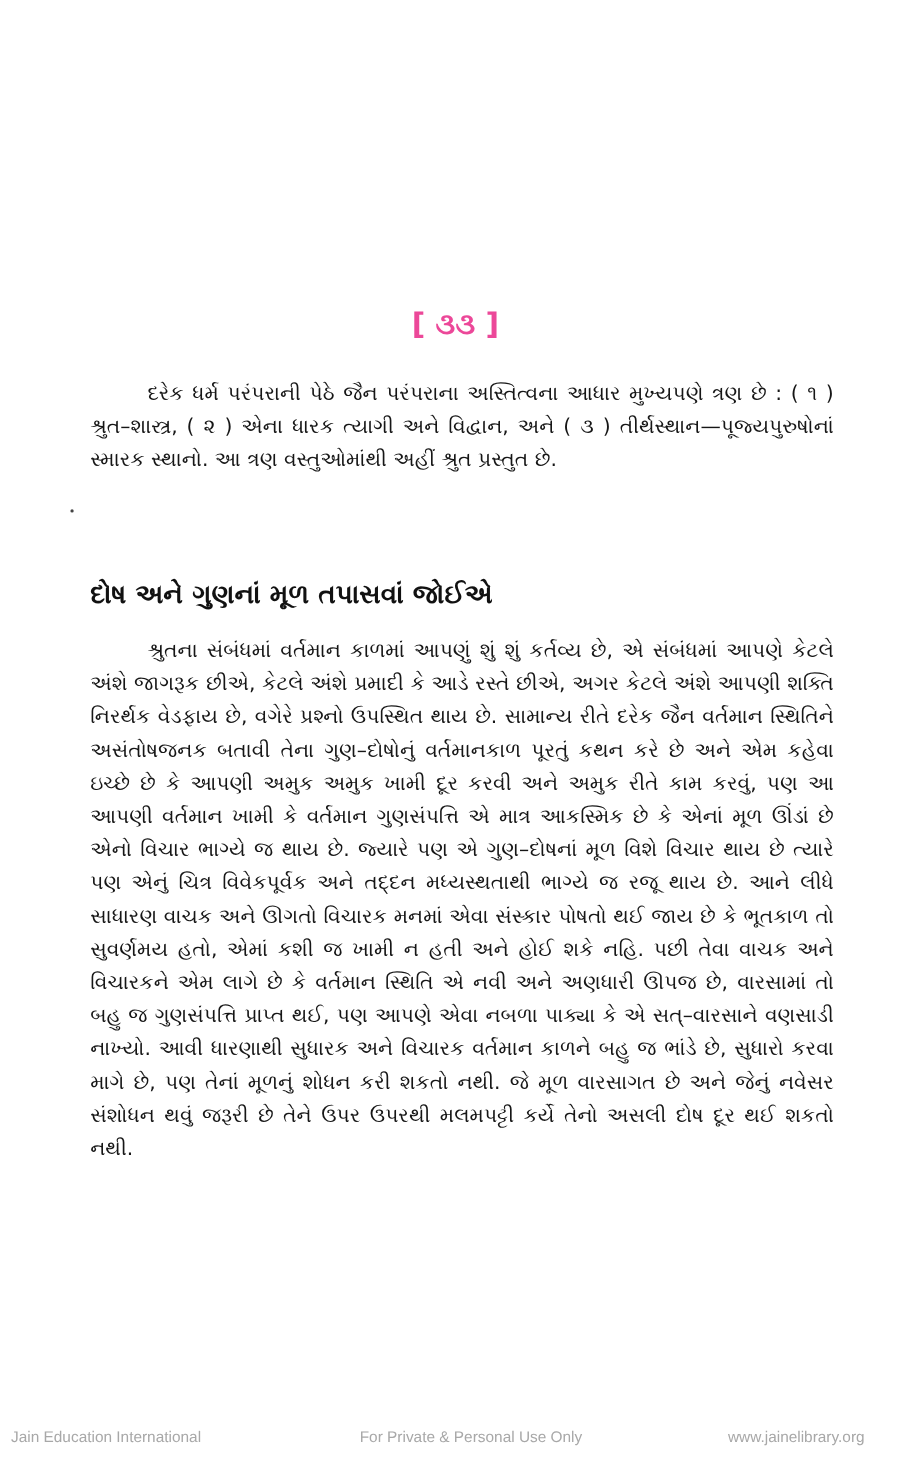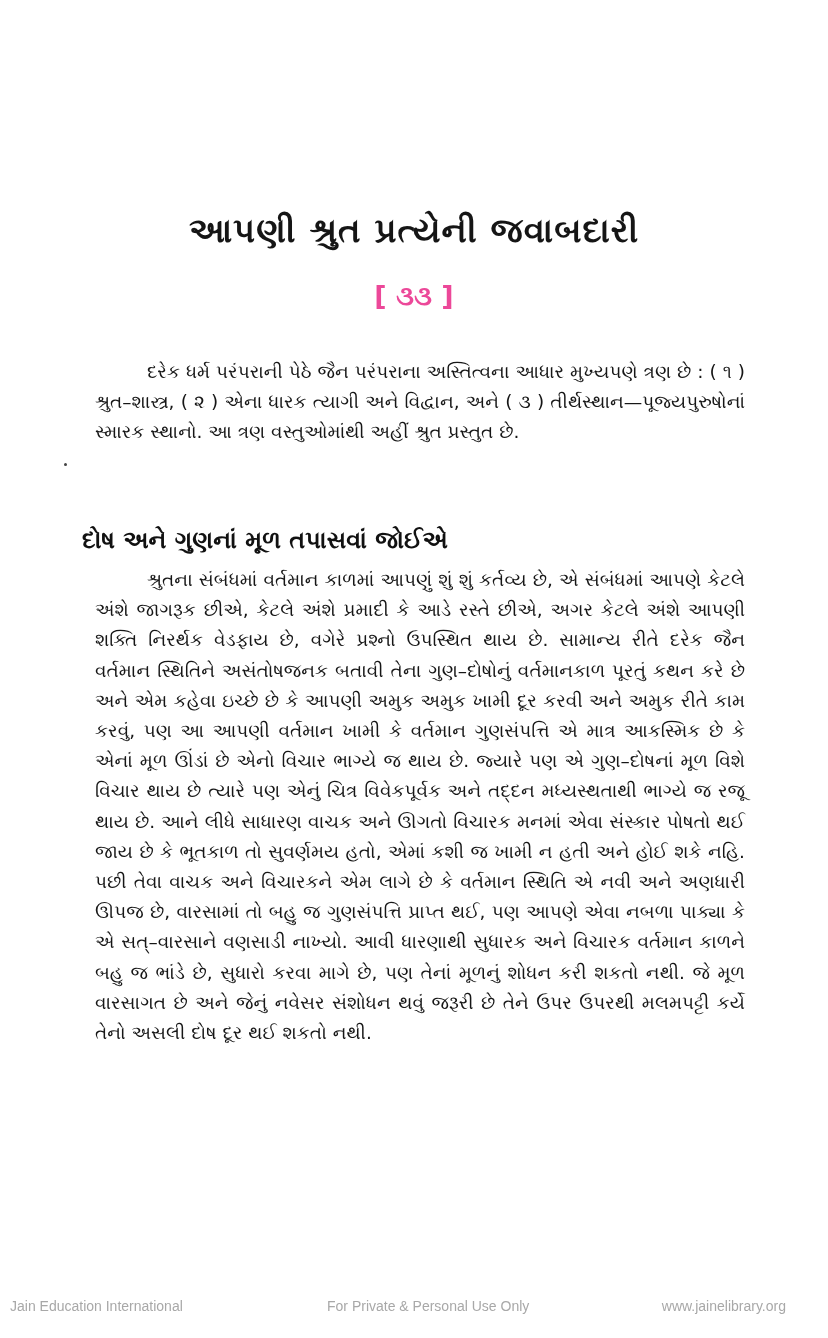--- a/index.html
+++ b/index.html
@@ -46,23 +46,23 @@
       position: absolute;
       left: 82px;
       width: 676px;
       font-size: 18.5px;
       line-height: 30.2px;
       text-align: justify;
       text-align-last: left;
       color: #161616;
     }
     .para-1 { top: 344px; }
-    .para-2 { top: 552px; }
+    .para-2 { top: 577px; }
     .body-text p {
-      margin: 13px;
+      margin: 0;
       text-indent: 52px;
     }
     .subheading {
       position: absolute;
       top: 526px;
       left: 82px;
       font-size: 24px;
       font-weight: bold;
       color: #111111;
     }
@@ -92,21 +92,20 @@
     }
     .footer .f-left { left: 10px; }
     .footer .f-center { left: 327px; }
     .footer .f-right { right: 2px; }
   </style>
 </head>
 <body>
 
 <div class="page">
 
-  <div class="title">આપણી શ્રુત પ્રત્યેની જવાબદારી</div>
 
   <div class="chapter-num">[ ૩૩ ]</div>
 
   <div class="body-text para-1">
     <p>દરેક ધર્મ પરંપરાની પેઠે જૈન પરંપરાના અસ્તિત્વના આધાર મુખ્યપણે ત્રણ છે : ( ૧ ) શ્રુત–શાસ્ત્ર, ( ૨ ) એના ધારક ત્યાગી અને વિદ્વાન, અને ( ૩ ) તીર્થસ્થાન—પૂજ્યપુરુષોનાં સ્મારક સ્થાનો. આ ત્રણ વસ્તુઓમાંથી અહીં શ્રુત પ્રસ્તુત છે.</p>
   </div>
 
   <div class="stray-dot"></div>
 
   <div class="subheading">દોષ અને ગુણનાં મૂળ તપાસવાં જોઈએ</div>

